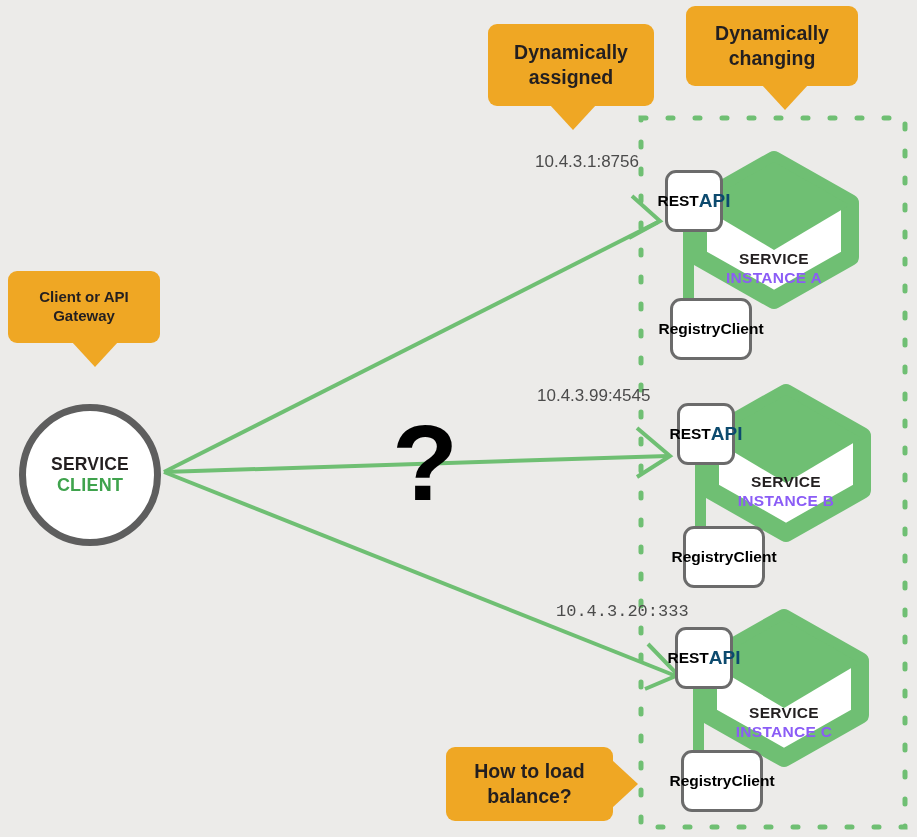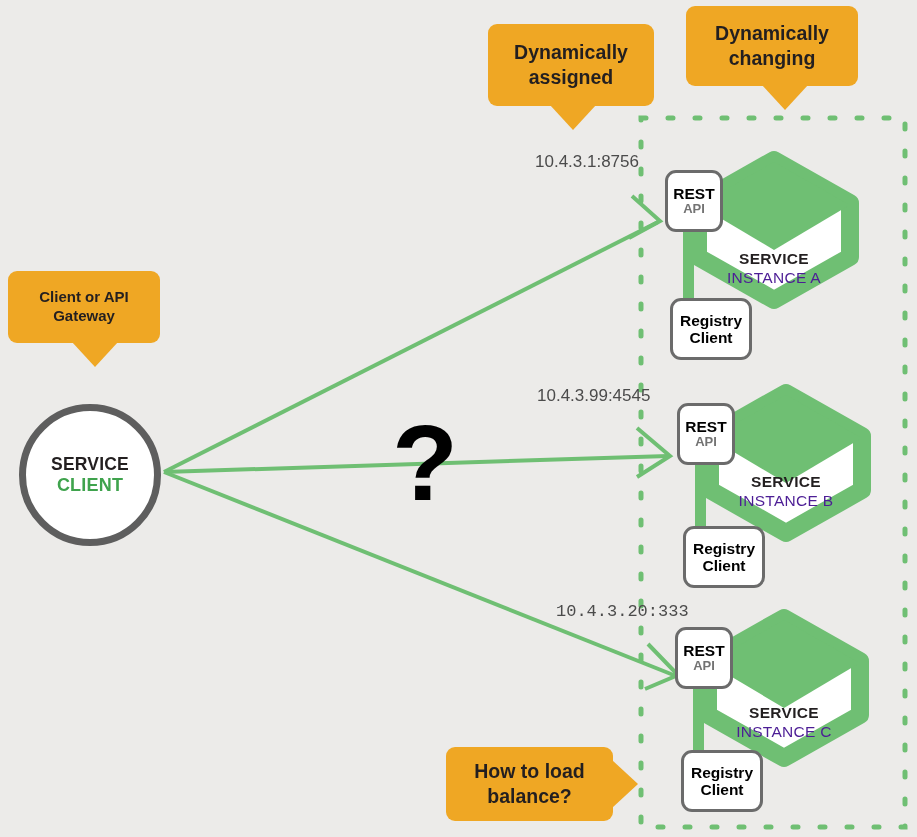--- a/index.html
+++ b/index.html
@@ -74,37 +74,37 @@
     font-family:"Liberation Sans", sans-serif;
   }
 
   
   .wbox{
     position:absolute;
     background:#FFFFFF;
     border:3px solid #6B6B6B;
     border-radius:11px;
     box-sizing:border-box;
-    display:flex;flex-direction:column;align-items:center;justify-content:center;
+    display:flex;align-items:center;justify-content:center;
     z-index:5;
     line-height:1.12;
   }
   .wbox.rest{width:58px;height:62px;}
   .wbox.rest .l1{font-size:15.5px;font-weight:bold;color:#000;}
-  .wbox.rest .l2{font-size:13px;font-weight:bold;color:#737373;}
+  .wbox.rest .l2{font-size:19px;font-weight:bold;color:#0c4a6e;}
   .wbox.reg{width:82px;height:62px;}
   .wbox.reg .l1,.wbox.reg .l2{font-size:15.5px;font-weight:bold;color:#000;}
 
   
   .hex-label{
     position:absolute;z-index:4;text-align:center;
     line-height:1.2;
   }
   .hex-label .l1{font-size:15.5px;font-weight:bold;color:#231F20;letter-spacing:.3px;}
-  .hex-label .l2{font-size:15.5px;font-weight:normal;color:#4c1d95;letter-spacing:.3px;}
+  .hex-label .l2{font-size:15.5px;font-weight:bold;color:#8b5cf6;letter-spacing:.3px;}
 
   
   .ip-label{
     position:absolute;z-index:5;
     font-size:17px;color:#4B4B4B;
     white-space:nowrap;
   }
 </style>
 </head>
 <body>

